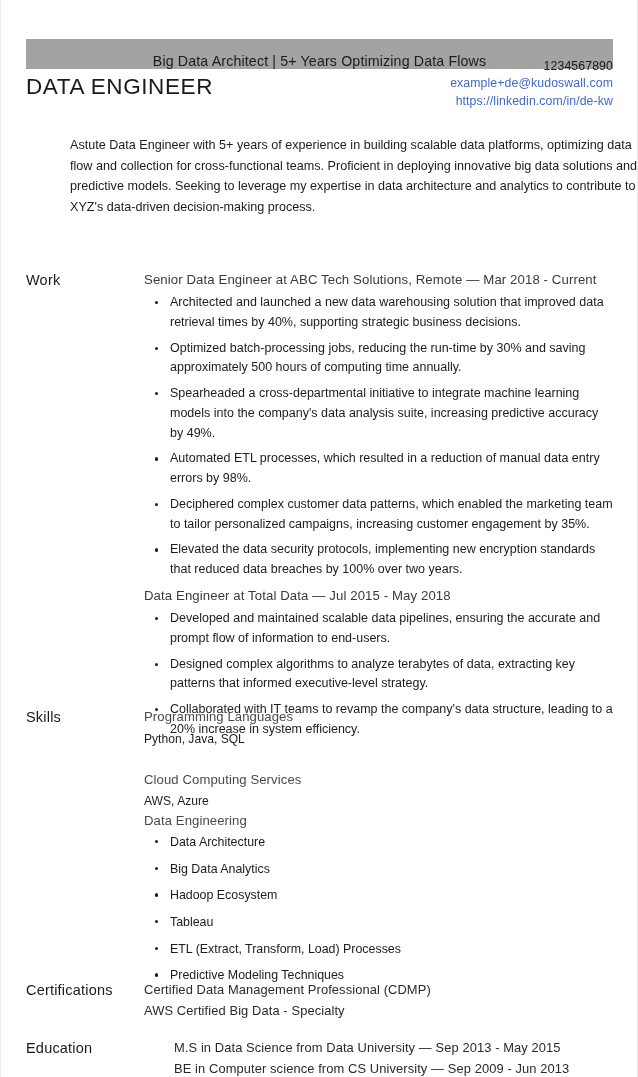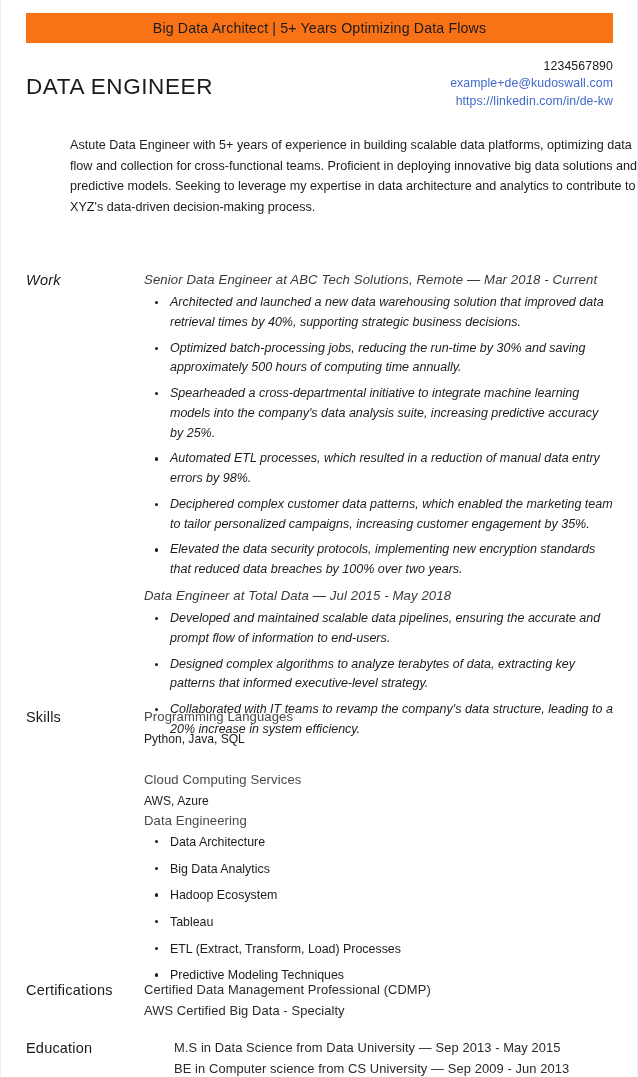--- a/index.html
+++ b/index.html
@@ -19,26 +19,26 @@
     background: #ffffff;
     overflow: hidden;
     border-left: 1px solid #ededed;
     border-right: 1px solid #ededed;
   }
 
   
   .headline-banner {
     position: absolute;
     left: 25px;
-    top: 13px;
+    top: 39px;
     width: 587px;
     height: 30px;
-    background: #f97316;
+    background: #a3a3a3;
     display: flex;
-    align-items: center;
+    align-items: flex-end;
     justify-content: center;
   }
   .headline-banner .headline-text {
     font-size: 14.2px;
     letter-spacing: 0.15px;
     color: #1c1c1c;
     white-space: nowrap;
   }
 
   .identity {
@@ -106,21 +106,21 @@
     color: #1a1a1a;
     line-height: 1.25;
     padding-top: 1px;
     letter-spacing: 0.2px;
   }
   .section-body {
     flex: 1 1 auto;
     min-width: 0;
   }
 
-  #sec-work   { top: 270px; font-style: italic; }
+  #sec-work   { top: 270px; }
   #sec-skills { top: 707px; }
   #sec-certs  { top: 980px; }
   #sec-edu    { top: 1038px; gap: 30px; }
 
   
   .job-heading {
     font-size: 13.2px;
     color: #3a3a3a;
     line-height: 1.45;
     margin-bottom: 4px;
@@ -220,21 +220,21 @@
 
   <div class="section" id="sec-work">
     <div class="section-label">Work</div>
     <div class="section-body">
 
       <div class="job-block">
         <div class="job-heading">Senior Data Engineer at ABC Tech Solutions, Remote — Mar 2018 - Current</div>
         <ul class="bullets">
           <li>Architected and launched a new data warehousing solution that improved data retrieval times by 40%, supporting strategic business decisions.</li>
           <li>Optimized batch-processing jobs, reducing the run-time by 30% and saving approximately 500 hours of computing time annually.</li>
-          <li>Spearheaded a cross-departmental initiative to integrate machine learning models into the company's data analysis suite, increasing predictive accuracy by 25%.</li>
+          <li>Spearheaded a cross-departmental initiative to integrate machine learning models into the company's data analysis suite, increasing predictive accuracy by 49%.</li>
           <li>Automated ETL processes, which resulted in a reduction of manual data entry errors by 98%.</li>
           <li>Deciphered complex customer data patterns, which enabled the marketing team to tailor personalized campaigns, increasing customer engagement by 35%.</li>
           <li>Elevated the data security protocols, implementing new encryption standards that reduced data breaches by 100% over two years.</li>
         </ul>
       </div>
 
       <div class="job-block">
         <div class="job-heading">Data Engineer at Total Data — Jul 2015 - May 2018</div>
         <ul class="bullets">
           <li>Developed and maintained scalable data pipelines, ensuring the accurate and prompt flow of information to end-users.</li>

